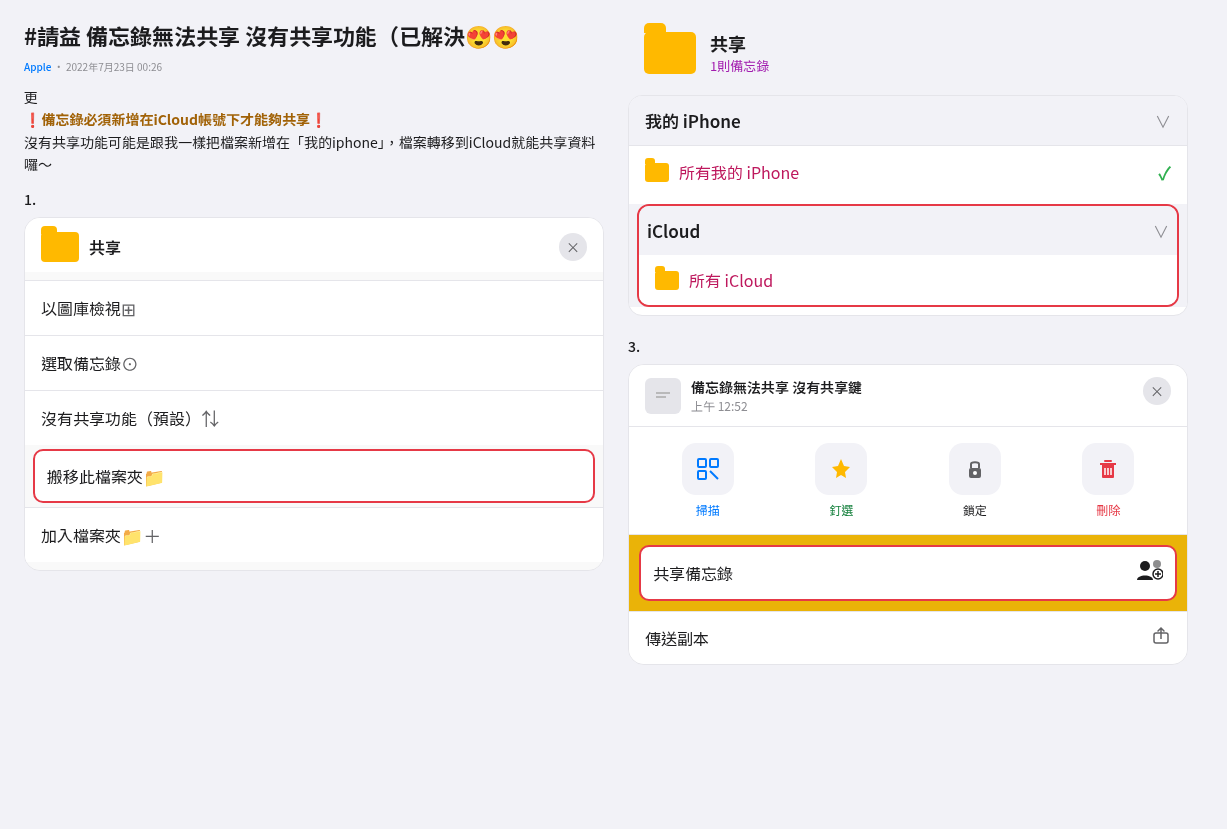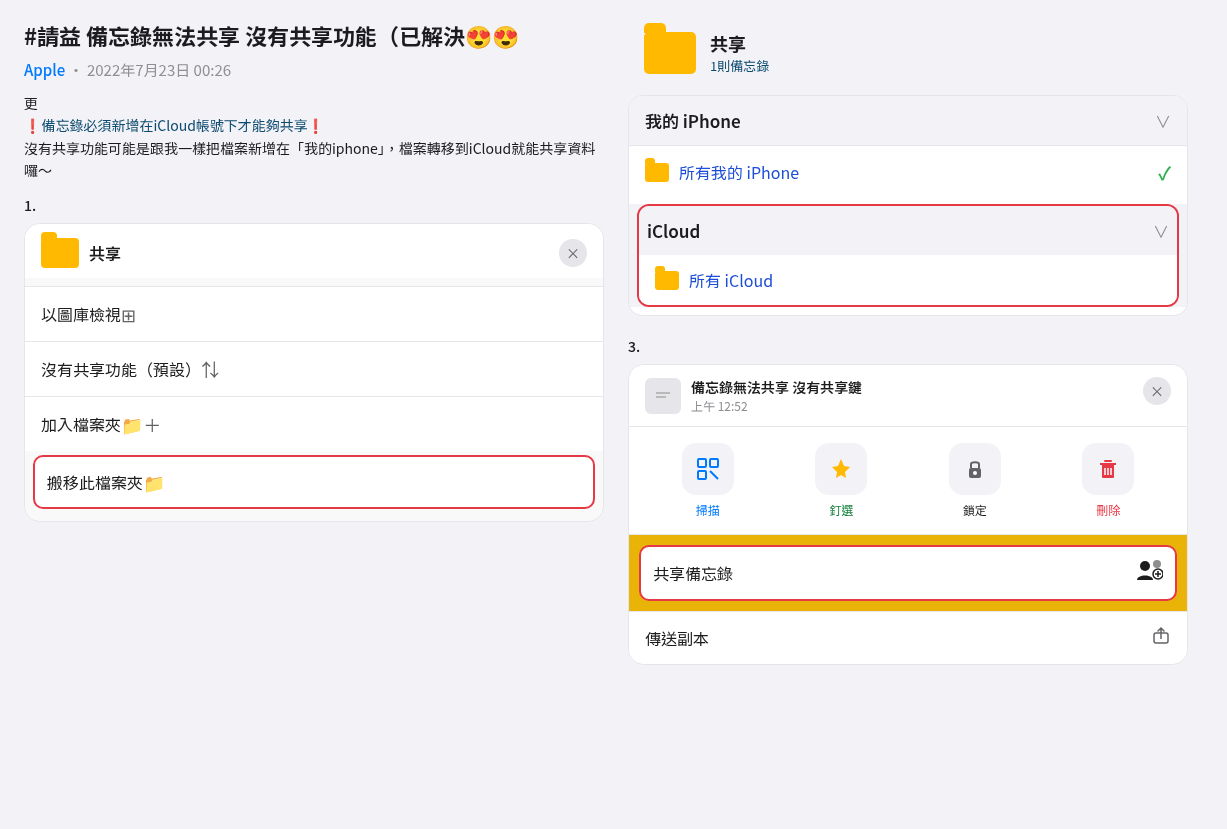--- a/index.html
+++ b/index.html
@@ -28,40 +28,40 @@
 
     .post-title {
       font-size: 22px;
       font-weight: 700;
       line-height: 1.4;
       color: #1c1c1e;
       margin-bottom: 8px;
     }
 
     .post-meta {
-      font-size: 15px;
+      font-size: 10px;
       color: #8e8e93;
       margin-bottom: 12px;
     }
 
     .post-meta .author {
       color: #007aff;
       font-weight: 500;
     }
 
     .post-body {
       font-size: 14px;
       color: #1c1c1e;
       line-height: 1.6;
       margin-bottom: 14px;
     }
 
     .post-body .highlight {
-      color: #0c4a6e;
-      font-weight: 400;
+      color: #a16207;
+      font-weight: 700;
     }
 
     .step-label {
       font-size: 14px;
       color: #1c1c1e;
       margin-bottom: 8px;
       font-weight: 500;
     }
 
     
@@ -192,21 +192,21 @@
     }
 
     .folder-info-title {
       font-size: 18px;
       font-weight: 700;
       color: #1c1c1e;
     }
 
     .folder-info-sub {
       font-size: 13px;
-      color: #0c4a6e;
+      color: #a21caf;
     }
 
     
     .location-picker {
       background: #fff;
       border-radius: 14px;
       overflow: hidden;
       margin-bottom: 20px;
       border: 1px solid #e5e5ea;
     }
@@ -264,21 +264,21 @@
       top: -5px;
       left: 0;
       width: 10px;
       height: 6px;
       background: #FFB900;
       border-radius: 3px 3px 0 0;
     }
 
     .location-item-label {
       font-size: 16px;
-      color: #1d4ed8;
+      color: #be185d;
     }
 
     .checkmark {
       color: #30b050;
       font-size: 18px;
       font-weight: 600;
     }
 
     
     .icloud-section {
@@ -478,31 +478,35 @@
         </div>
       </div>
 
       <div class="menu-items-wrapper">
 
         <div class="menu-item">
           <span class="menu-item-label">以圖庫檢視</span>
           <span class="menu-item-icon">⊞</span>
         </div>
         <div class="menu-item">
+          <span class="menu-item-label">選取備忘錄</span>
+          <span class="menu-item-icon">⊙</span>
+        </div>
+        <div class="menu-item">
           <span class="menu-item-label">沒有共享功能（預設）</span>
           <span class="menu-item-icon">⇅</span>
         </div>
+        <div class="menu-item highlighted">
+          <span class="menu-item-label">搬移此檔案夾</span>
+          <span class="menu-item-icon">📁</span>
+        </div>
+
         <div class="menu-item">
           <span class="menu-item-label">加入檔案夾</span>
           <span class="menu-item-icon">📁＋</span>
-        </div>
-
-        <div class="menu-item highlighted">
-          <span class="menu-item-label">搬移此檔案夾</span>
-          <span class="menu-item-icon">📁</span>
         </div>
       </div>
     </div>
   </div>
 
   <div class="right-col">
 
     <div class="folder-header-card">
       <div class="folder-icon-large"></div>
       <div>

